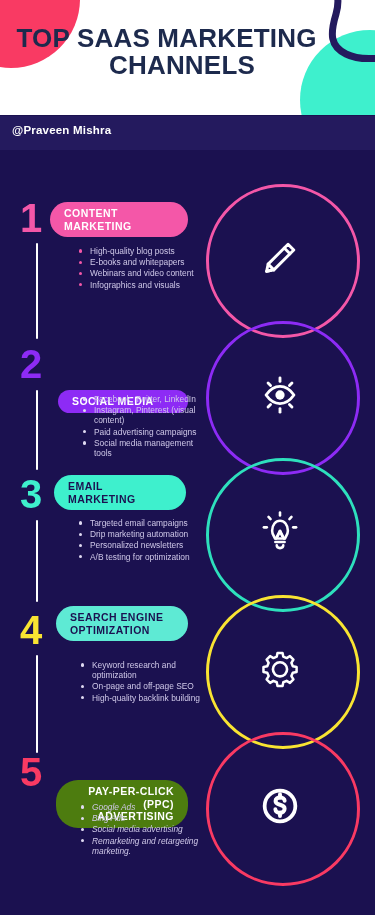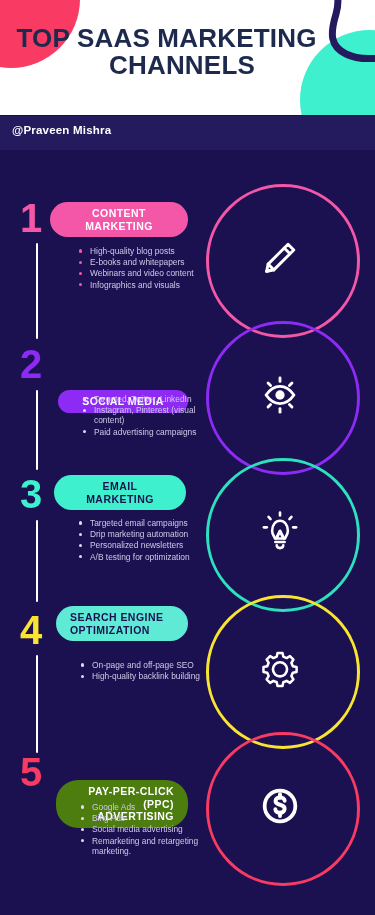--- a/index.html
+++ b/index.html
@@ -34,21 +34,21 @@
 
   
   .step{position:absolute;left:0;width:205px;}
   .step-num{
     position:absolute;left:20px;font-size:40px;font-weight:bold;line-height:40px;
     font-family:"Liberation Sans", sans-serif;
   }
   .badge{
     position:absolute;display:inline-block;border-radius:22px;
     padding:5px 14px;font-size:10.5px;font-weight:bold;letter-spacing:0.45px;
-    line-height:12.5px;text-align:center;
+    line-height:12.5px;text-align:left;
   }
   .bullets{position:absolute;margin:16px;padding:0;list-style:none;width:132px;}
   .bullets li{
     position:relative;padding-left:12px;margin-bottom:1px;
     color:#cfc8e8;font-size:8.4px;line-height:10.2px;
   }
   .bullets li:before{
     content:"";position:absolute;left:1px;top:3.4px;
     width:3.4px;height:3.4px;border-radius:50%;background:#e0daf2;
   }
@@ -160,50 +160,52 @@
       <li>E-books and whitepapers</li>
       <li>Webinars and video content</li>
       <li>Infographics and visuals</li>
     </ul>
   </div>
 
   <div class="step step2">
     <div class="step-num" style="top:344px;color:#8d2bf5;">2</div>
     <div class="badge" style="left:58px;top:350px;width:102px;background:#8d2bf5;color:#ffffff;margin-top:40px;">SOCIAL MEDIA</div>
     <ul class="bullets" style="left:66px;top:378px;width:122px;">
-      <li>Targeted, Twitter, LinkedIn</li>
+      <li>Facebook, Twitter, LinkedIn</li>
       <li>Instagram, Pinterest (visual content)</li>
       <li>Paid advertising campaigns</li>
+      <li>Social media management tools</li>
     </ul>
   </div>
 
   <div class="step step3">
     <div class="step-num" style="top:474px;color:#3ef0cd;">3</div>
     <div class="badge" style="left:54px;top:475px;width:104px;background:#3ef0cd;color:#1b1150;">EMAIL MARKETING</div>
     <ul class="bullets" style="left:62px;top:502px;width:124px;">
       <li>Targeted email campaigns</li>
       <li>Drip marketing automation</li>
       <li>Personalized newsletters</li>
       <li>A/B testing for optimization</li>
     </ul>
   </div>
 
   <div class="step step4">
     <div class="step-num" style="top:610px;color:#f9e432;">4</div>
     <div class="badge" style="left:56px;top:606px;width:104px;background:#5eead4;color:#1b1150;text-align:left;">SEARCH ENGINE OPTIMIZATION</div>
     <ul class="bullets" style="left:64px;top:644px;width:122px;">
+      <li>Keyword research and optimization</li>
       <li>On-page and off-page SEO</li>
       <li>High-quality backlink building</li>
     </ul>
   </div>
 
   <div class="step step5">
     <div class="step-num" style="top:752px;color:#f93a63;">5</div>
     <div class="badge" style="left:56px;top:780px;width:104px;background:#4d7c0f;color:#ffffff;text-align:right;">PAY-PER-CLICK (PPC) ADVERTISING</div>
-    <ul class="bullets" style="left:64px;top:786px;width:124px;">
+    <ul class="bullets" style="left:64px;top:786px;width:124px;font-style:italic;">
       <li>Google Ads</li>
       <li>Bing Ads</li>
       <li>Social media advertising</li>
       <li>Remarketing and retargeting marketing.</li>
     </ul>
   </div>
 
 </div>
 
 </body></html>

